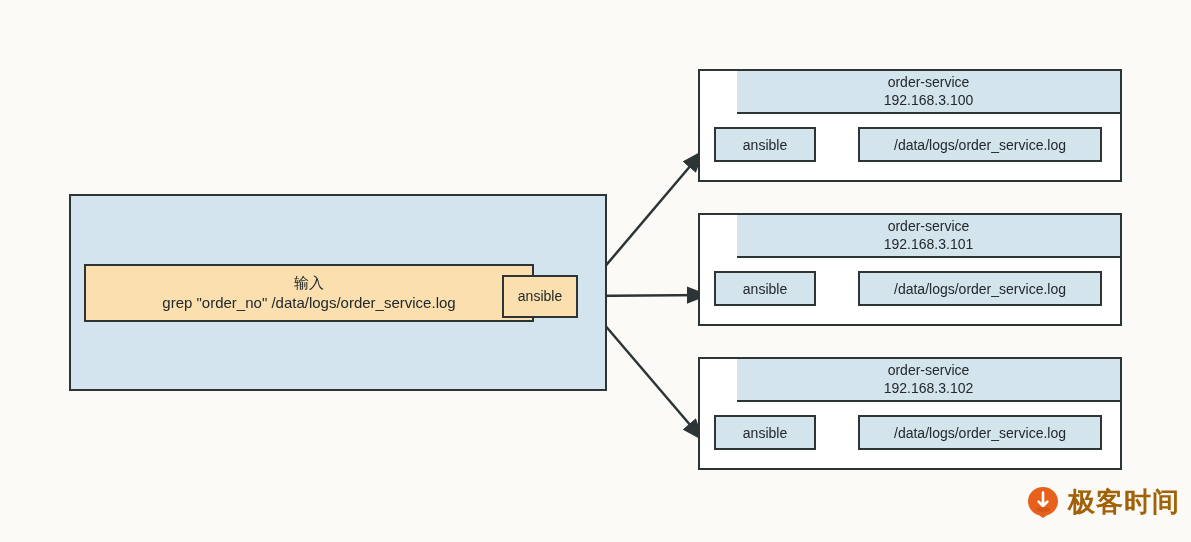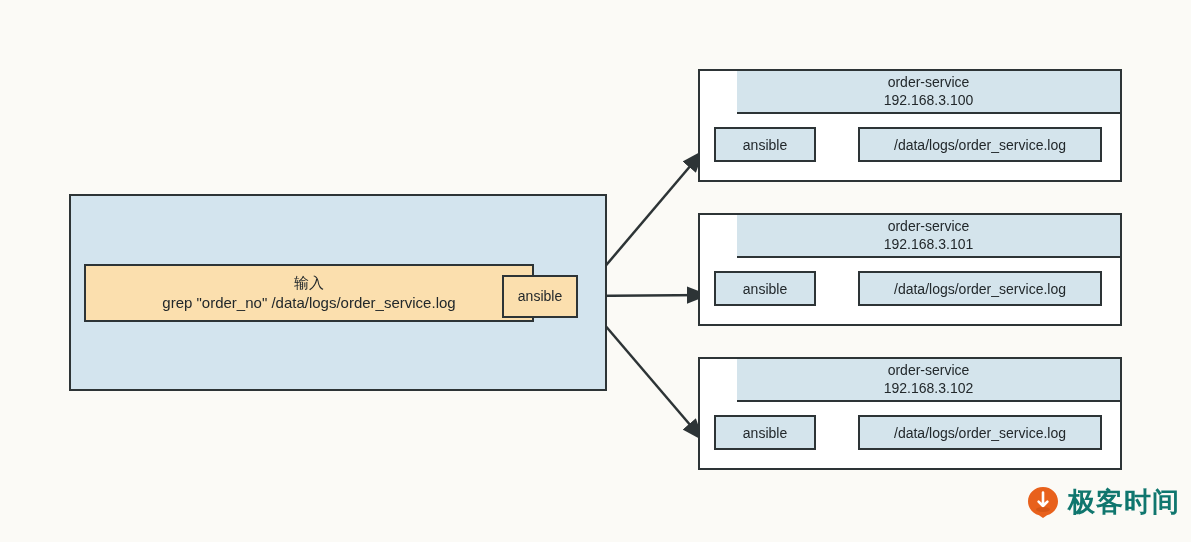--- a/index.html
+++ b/index.html
@@ -140,21 +140,21 @@
     position: absolute;
     left: 1026px;
     top: 485px;
     display: flex;
     align-items: center;
     gap: 8px;
   }
   #watermark .wm-text {
     font-size: 27px;
     font-weight: bold;
-    color: #0f766e;
+    color: #a16207;
     letter-spacing: 1px;
     line-height: 1;
   }
 </style>
 </head>
 <body>
 
 <div id="canvas">
 
   <svg id="connectors" viewBox="0 0 1191 542">

